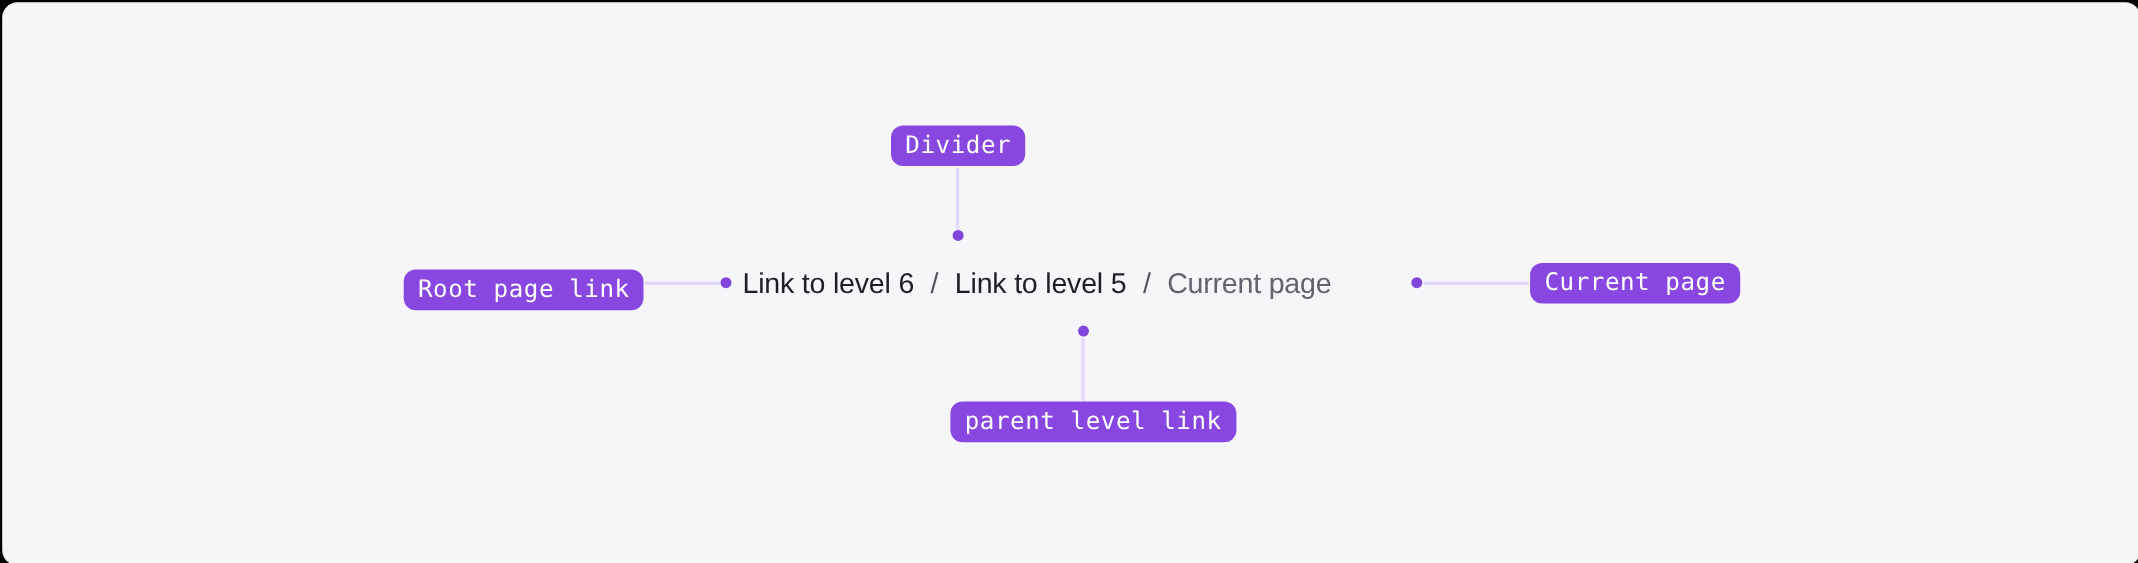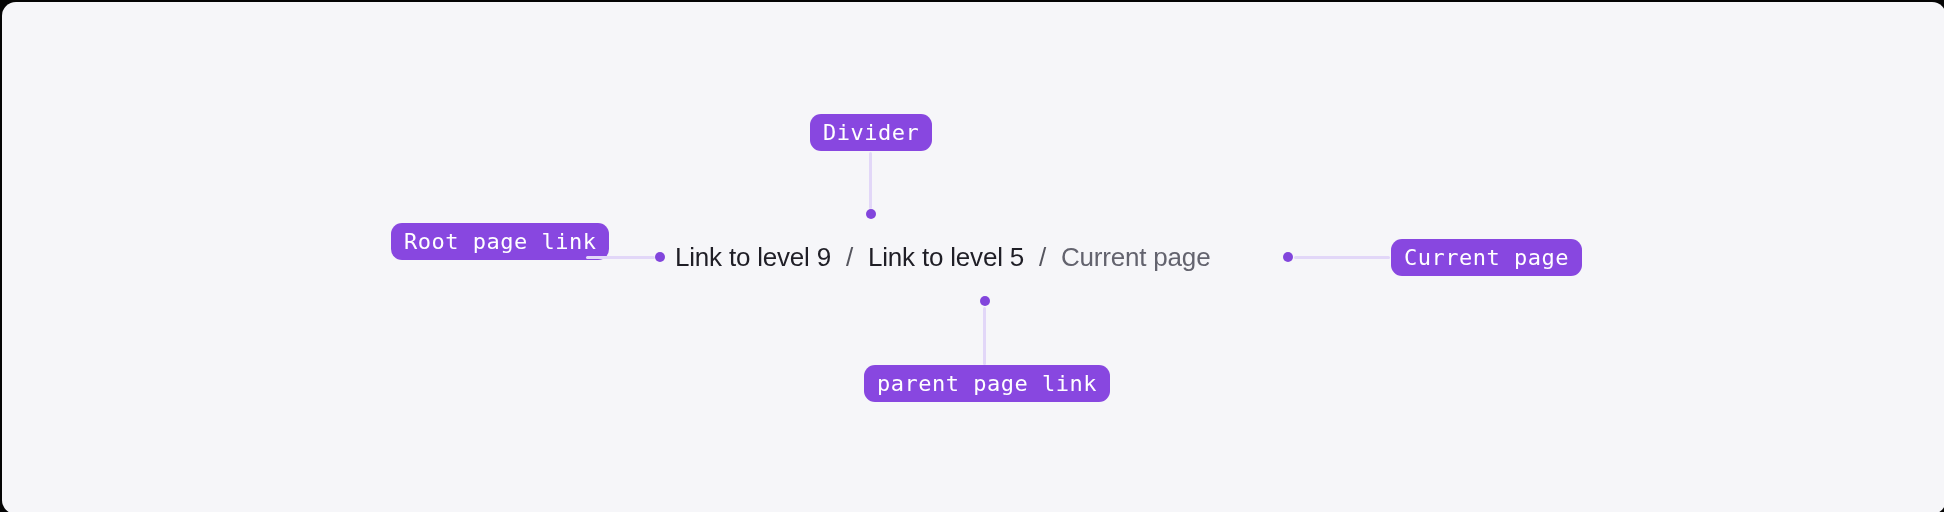--- a/index.html
+++ b/index.html
@@ -24,21 +24,21 @@
     padding: 0 13px;
     border-radius: 11px;
     background: var(--accent, #8847E0);
     color: var(--pill-text, #FFFFFF);
     font-family: "DejaVu Sans Mono", "Liberation Mono", monospace;
     font-size: 22px;
     letter-spacing: 0.5px;
     white-space: nowrap;
   }
   #pill-divider { left: 808px; top: 112px; }
-  #pill-root    { left: 365px; top: 221px; margin-left: 24px; }
+  #pill-root    { left: 365px; top: 243px; }
   #pill-current { left: 1389px; top: 237px; }
   #pill-parent  { left: 862px;  top: 363px; }
 
   
   .line {
     position: absolute;
     background: var(--connector, #E2D7F8);
     border-radius: 2px;
   }
   #line-divider { left: 867px;  top: 150px; width: 3px;  height: 57px; }
@@ -87,28 +87,28 @@
 
   <div class="pill" id="pill-divider">Divider</div>
   <div class="line" id="line-divider"></div>
   <div class="dot" id="dot-divider"></div>
 
   <div class="pill" id="pill-root">Root page link</div>
   <div class="line" id="line-root"></div>
   <div class="dot" id="dot-root"></div>
 
   <nav class="breadcrumb">
-    <a class="bc-link">Link to level 9</a>
+    <a class="bc-link">Link to level 6</a>
     <span class="bc-sep">/</span>
     <a class="bc-link">Link to level 5</a>
     <span class="bc-sep">/</span>
     <span class="bc-current">Current page</span>
   </nav>
 
   <div class="dot" id="dot-current"></div>
   <div class="line" id="line-current"></div>
   <div class="pill" id="pill-current">Current page</div>
 
   <div class="dot" id="dot-parent"></div>
   <div class="line" id="line-parent"></div>
-  <div class="pill" id="pill-parent">parent page link</div>
+  <div class="pill" id="pill-parent">parent level link</div>
 
 </div>
 
 </body></html>

